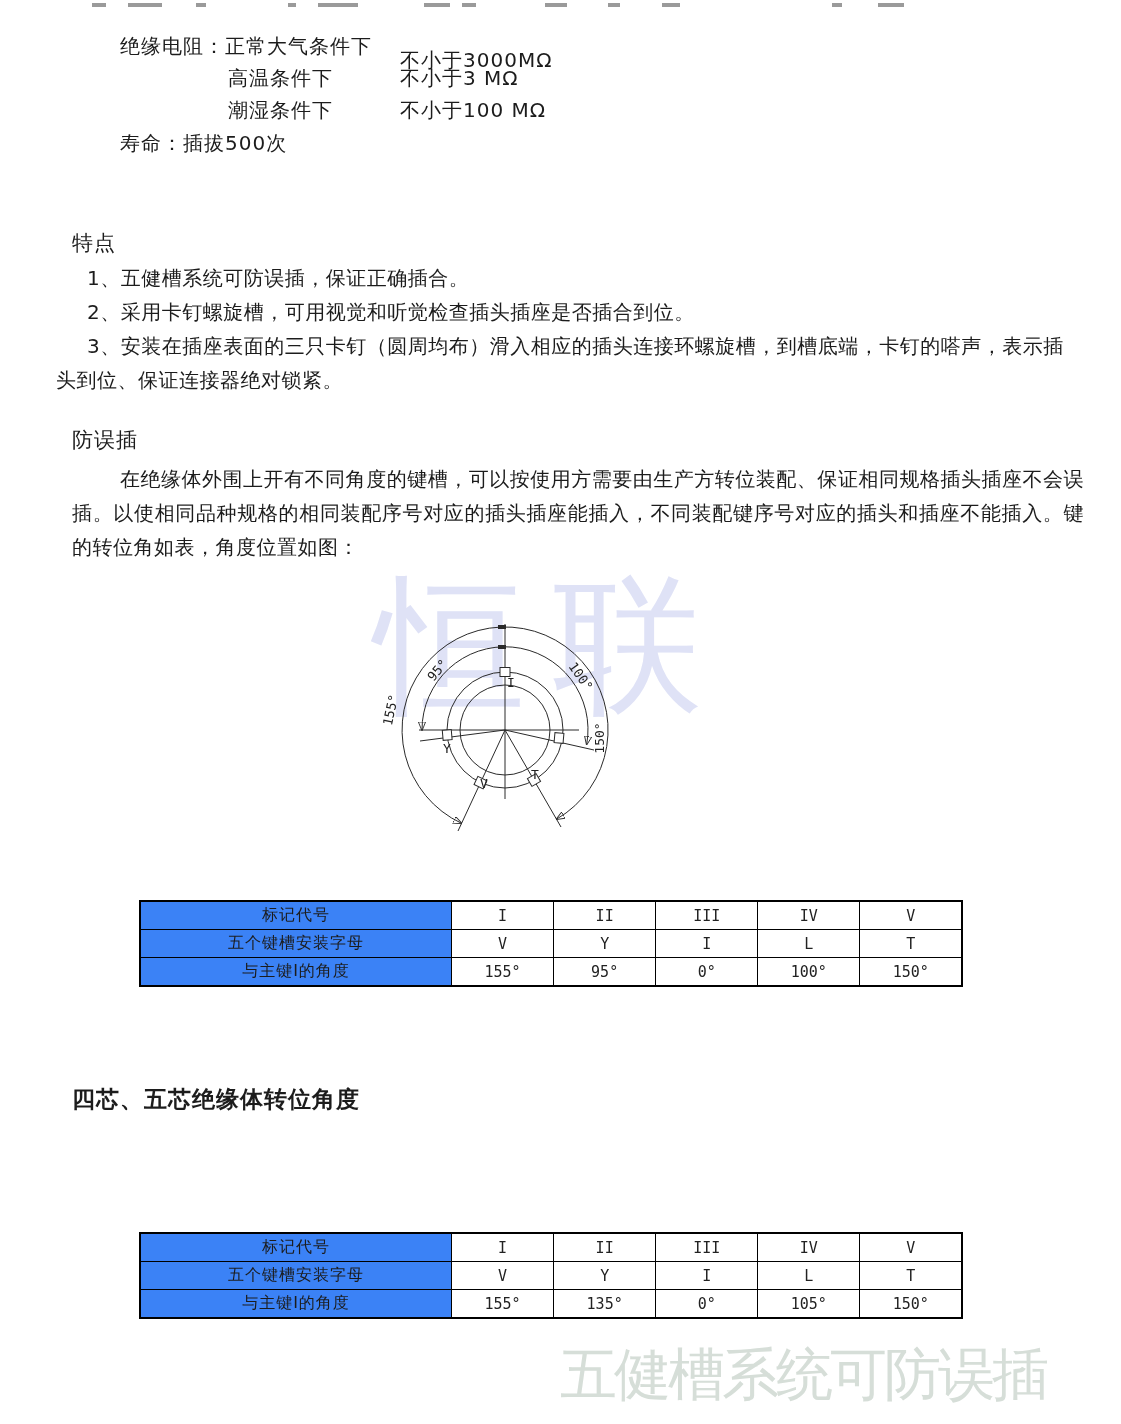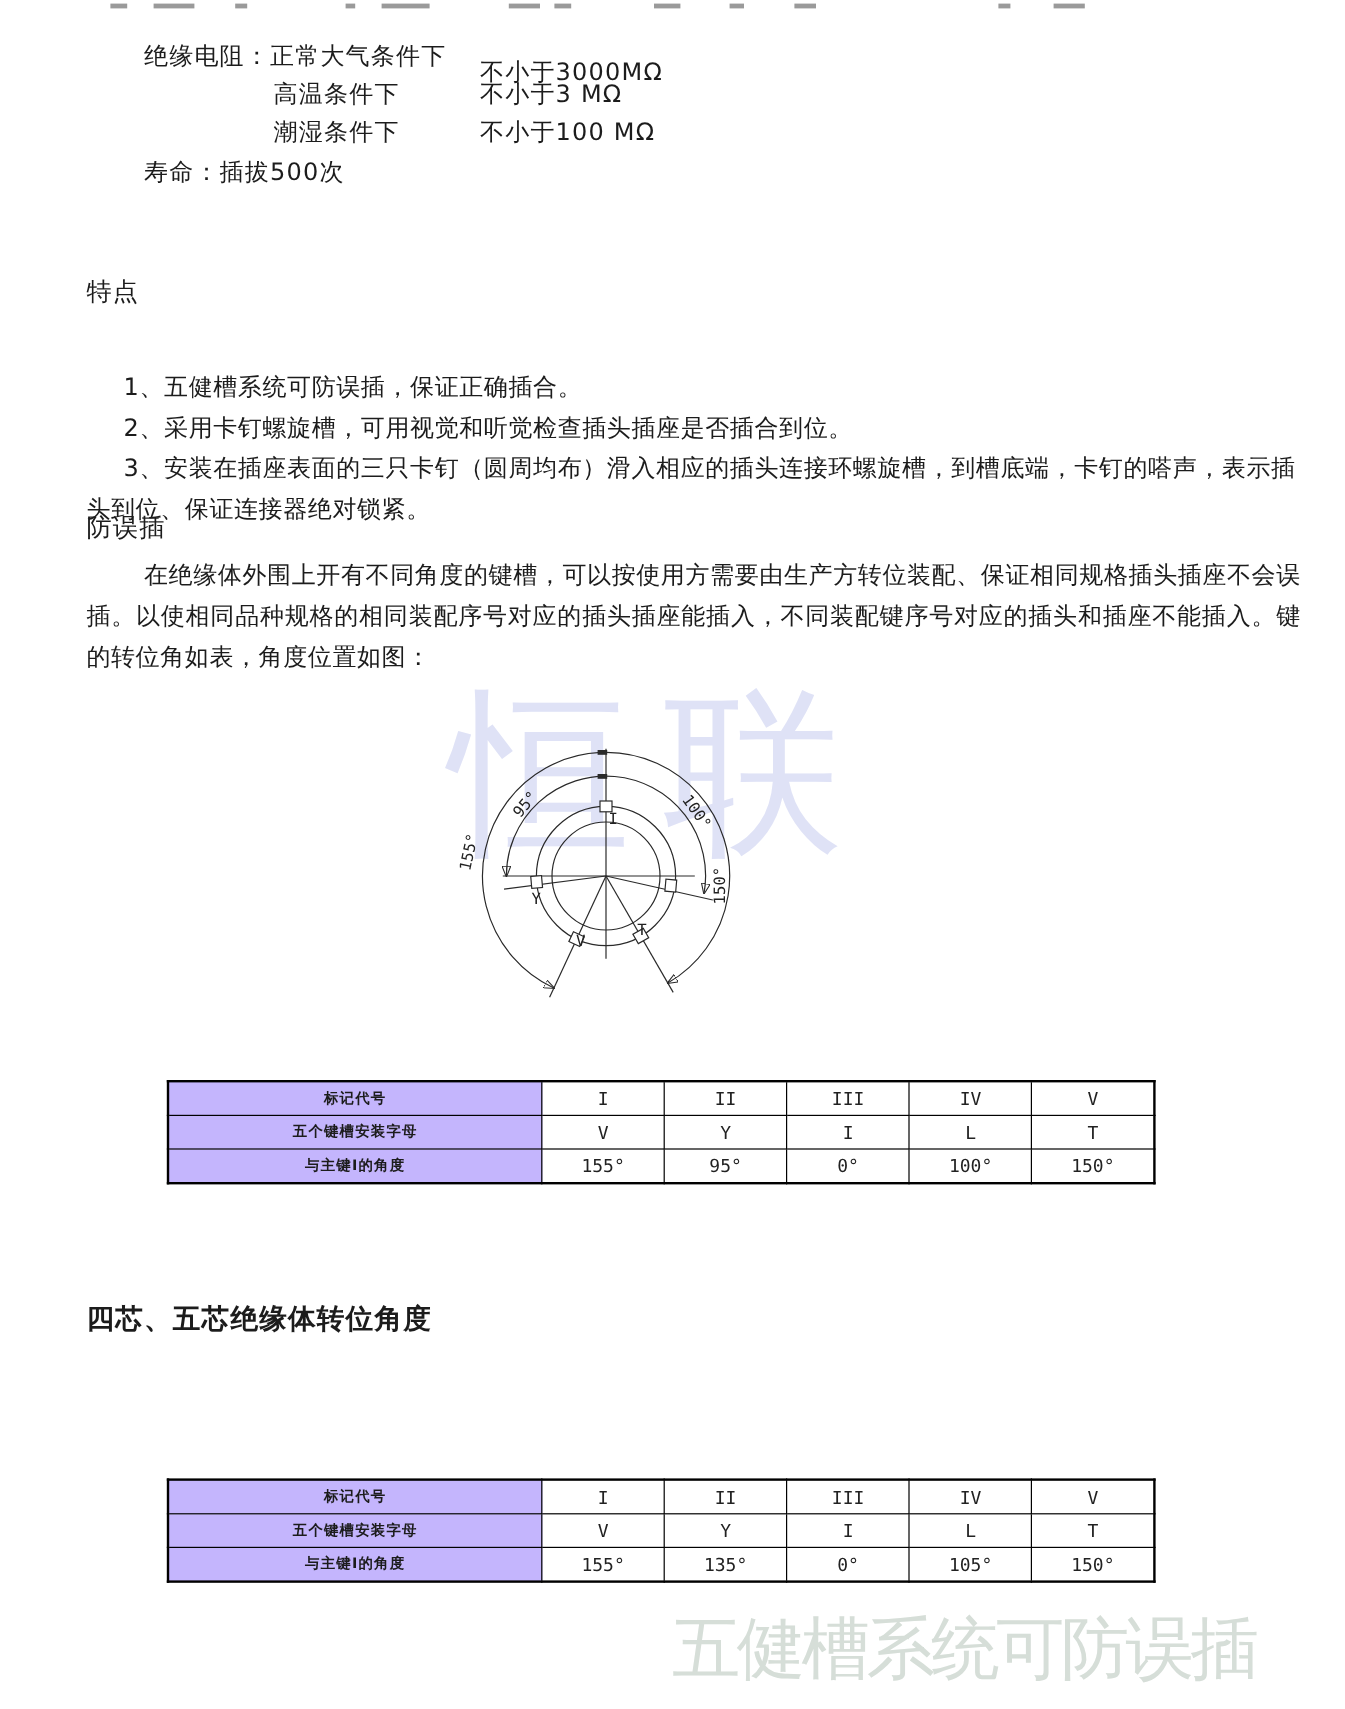--- a/index.html
+++ b/index.html
@@ -24,21 +24,21 @@
             font-family:"DejaVu Serif","Liberation Serif",serif;z-index:0;}
   
   .diagram{z-index:1;}
   .diagram line,.diagram path,.diagram circle,.diagram rect.notch{stroke:#2a2a2a;fill:none;stroke-width:1;}
   .diagram rect.notch{fill:#ffffff;}
   .diagram rect.tick{fill:#2a2a2a;stroke:none;}
   .diagram text{fill:#222;font-size:13px;font-family:"DejaVu Sans Mono","Liberation Mono",monospace;}
   
   .ktable{border-collapse:collapse;table-layout:fixed;width:824px;border:2px solid #000;z-index:1;position:relative;}
   .ktable th,.ktable td{border:1px solid #000;height:27px;padding:0;text-align:center;vertical-align:middle;}
-  .ktable th{background:#c4b5fd;font-weight:bold;font-size:12px;letter-spacing:1px;}
+  .ktable th{background:#3b82f6;font-weight:normal;font-size:16px;letter-spacing:1px;}
   .ktable td{font-family:"DejaVu Sans Mono","Liberation Mono",monospace;font-size:15px;color:#222;}
   .col-lbl{width:310px;}
 </style>
 </head>
 <body>
 
 <div class="page">
 
   <div>
     <span class="frag" style="left:92px;width:14px;"></span>
@@ -58,21 +58,21 @@
 
   <div class="abs spec" style="left:120px;top:33px;">绝缘电阻：正常大气条件下</div>
   <div class="abs spec" style="left:400px;top:33px;margin-top:14px;">不小于3000MΩ</div>
   <div class="abs spec" style="left:228px;top:65px;">高温条件下</div>
   <div class="abs spec" style="left:400px;top:65px;">不小于3 MΩ</div>
   <div class="abs spec" style="left:228px;top:97px;">潮湿条件下</div>
   <div class="abs spec" style="left:400px;top:97px;">不小于100 MΩ</div>
   <div class="abs spec" style="left:120px;top:130px;">寿命：插拔500次</div>
 
   <div class="abs h2" style="left:72px;top:229px;">特点</div>
-  <div class="abs bodytxt" style="left:72px;top:261px;width:1012px;margin-top:44px;">
+  <div class="abs bodytxt" style="left:56px;top:261px;width:1012px;">
     <p class="item">1、五健槽系统可防误插，保证正确插合。</p>
     <p class="item">2、采用卡钉螺旋槽，可用视觉和听觉检查插头插座是否插合到位。</p>
     <p class="item">3、安装在插座表面的三只卡钉（圆周均布）滑入相应的插头连接环螺旋槽，到槽底端，卡钉的嗒声，表示插头到位、保证连接器绝对锁紧。</p>
   </div>
 
   <div class="abs h2" style="left:72px;top:426px;text-align:center;">防误插</div>
   <div class="abs bodytxt" style="left:72px;top:462px;width:1012px;">
     <p class="para">在绝缘体外围上开有不同角度的键槽，可以按使用方需要由生产方转位装配、保证相同规格插头插座不会误插。以使相同品种规格的相同装配序号对应的插头插座能插入，不同装配键序号对应的插头和插座不能插入。键的转位角如表，角度位置如图：</p>
   </div>
 

